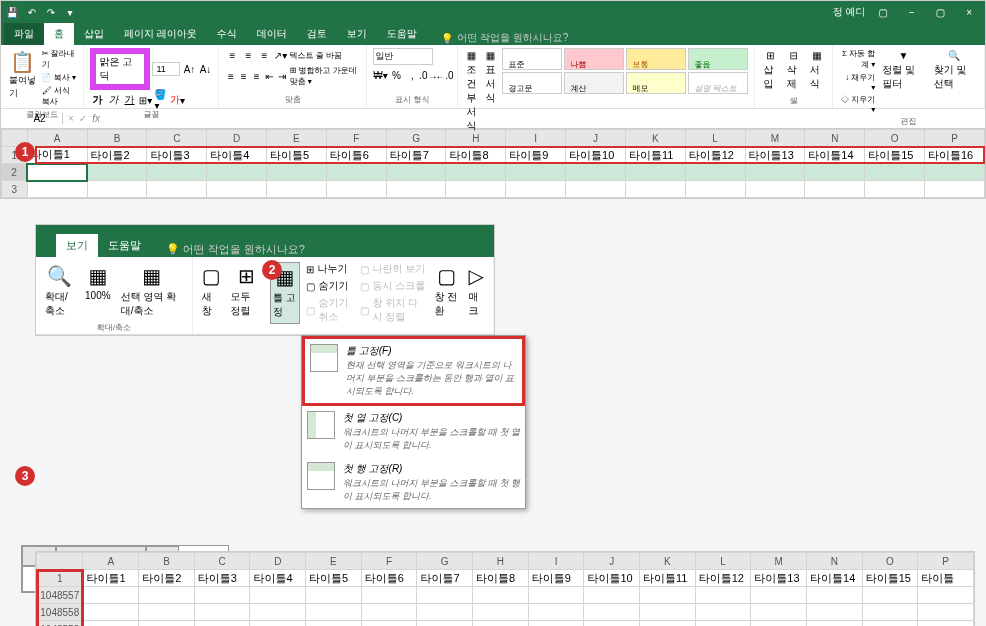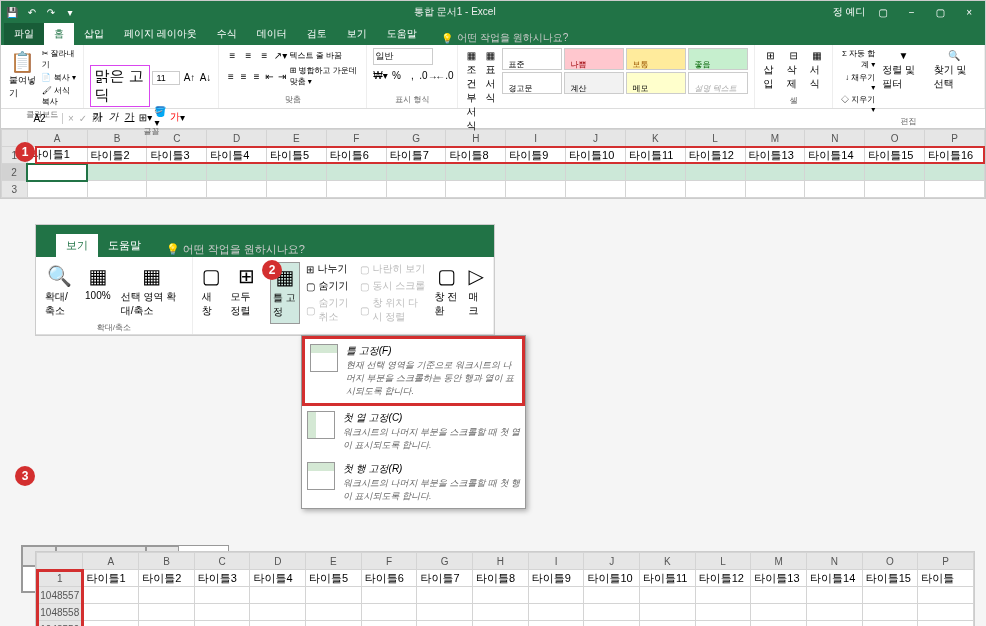--- a/index.html
+++ b/index.html
@@ -118,25 +118,24 @@
     }
     .paste-icon {
       font-size: 20px;
     }
     .font-row {
       display: flex;
       gap: 2px;
       align-items: center;
     }
     .font-select {
-      border: 1px solid #d946ef;
+      border: 6px solid #d946ef;
       padding: 1px 3px;
-      font-size: 15px;
+      font-size: 10px;
       width: 60px;
-      margin-top: 17px;
     }
     .size-select {
       border: 1px solid #ccc;
       padding: 1px 3px;
       font-size: 9px;
       width: 28px;
     }
     .icon-btn {
       width: 14px;
       height: 14px;
@@ -422,21 +421,20 @@
 
   <div class="panel1">
 
     <div class="title-bar">
       <div class="title-bar-left">
         <span class="qab-icon">💾</span>
         <span class="qab-icon">↶</span>
         <span class="qab-icon">↷</span>
         <span class="qab-icon">▾</span>
       </div>
-      <div class="title-bar-center">통합 문서1 - Excel</div>
       <div class="title-bar-right">
         <span>정 예디</span>
         <span class="window-control">▢</span>
         <span class="window-control">−</span>
         <span class="window-control">▢</span>
         <span class="window-control">×</span>
       </div>
     </div>
 
     <div class="menu-tabs">

